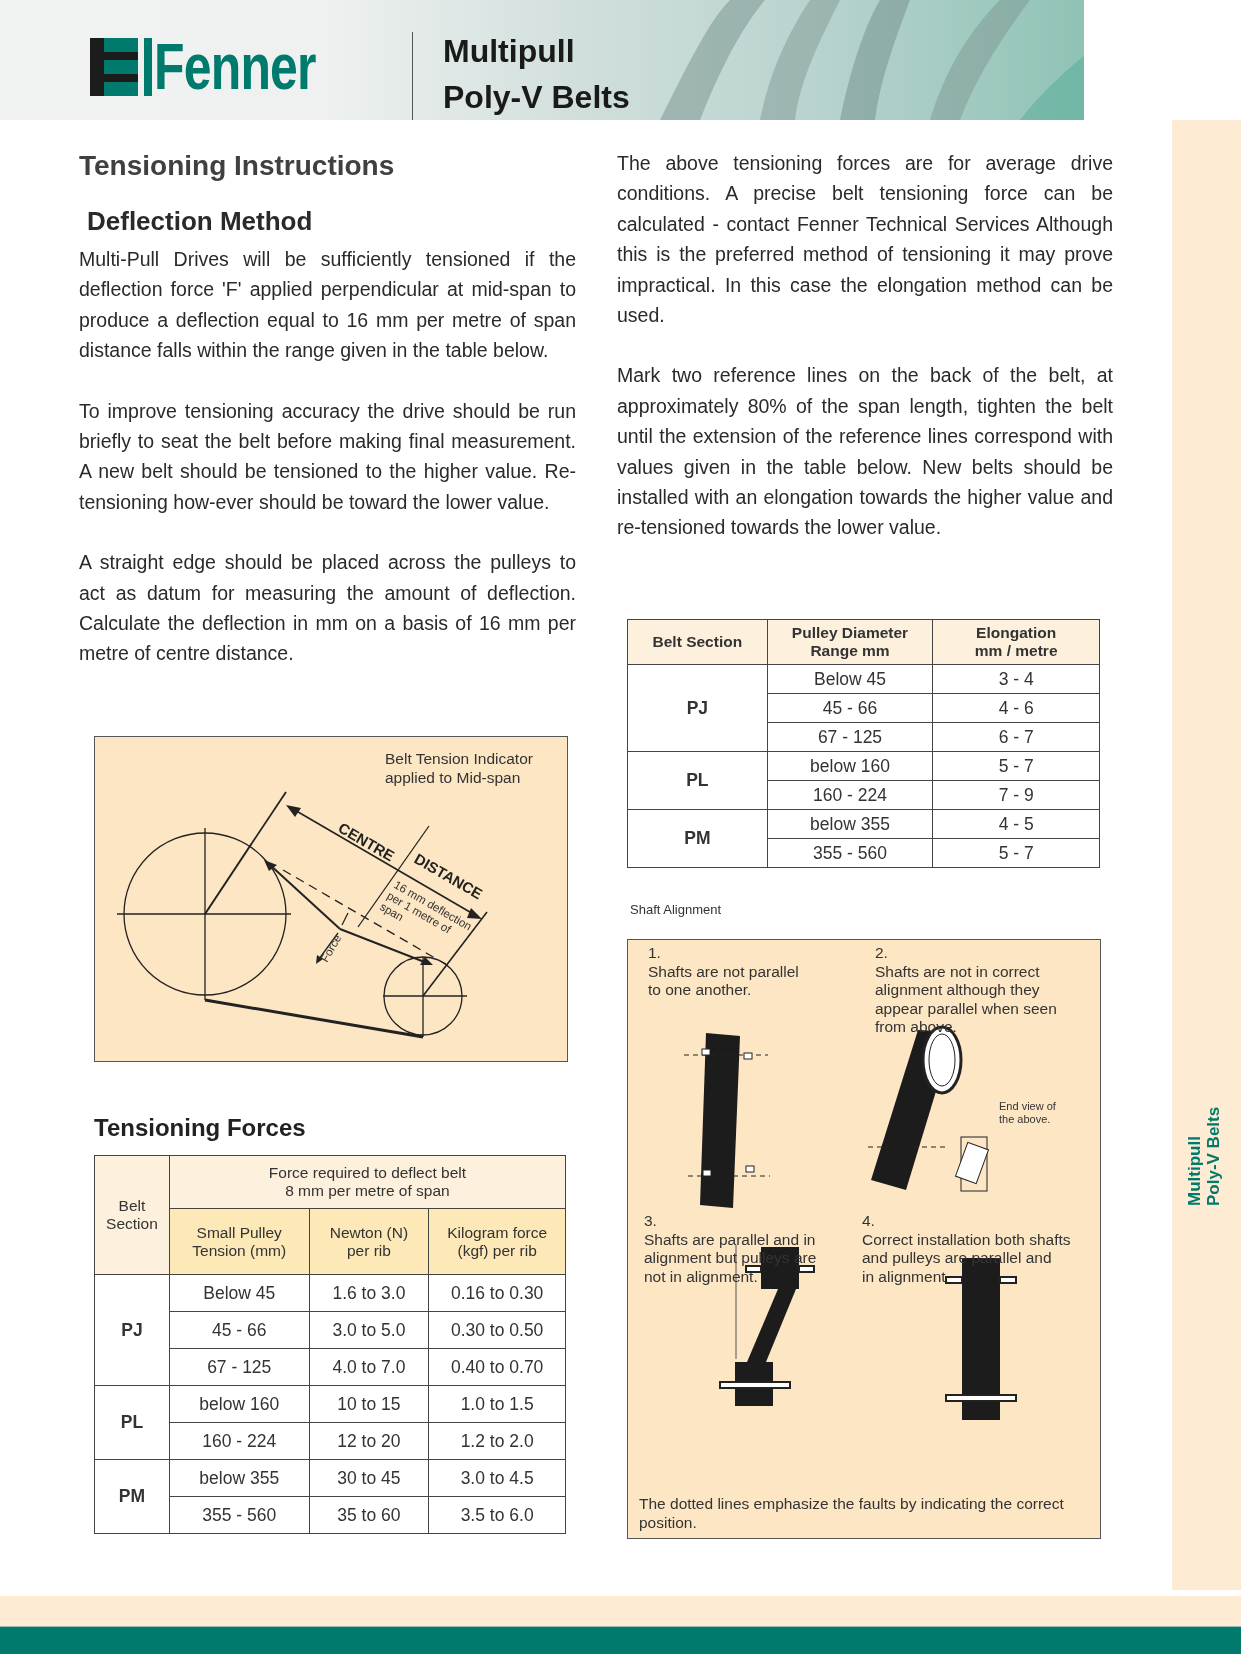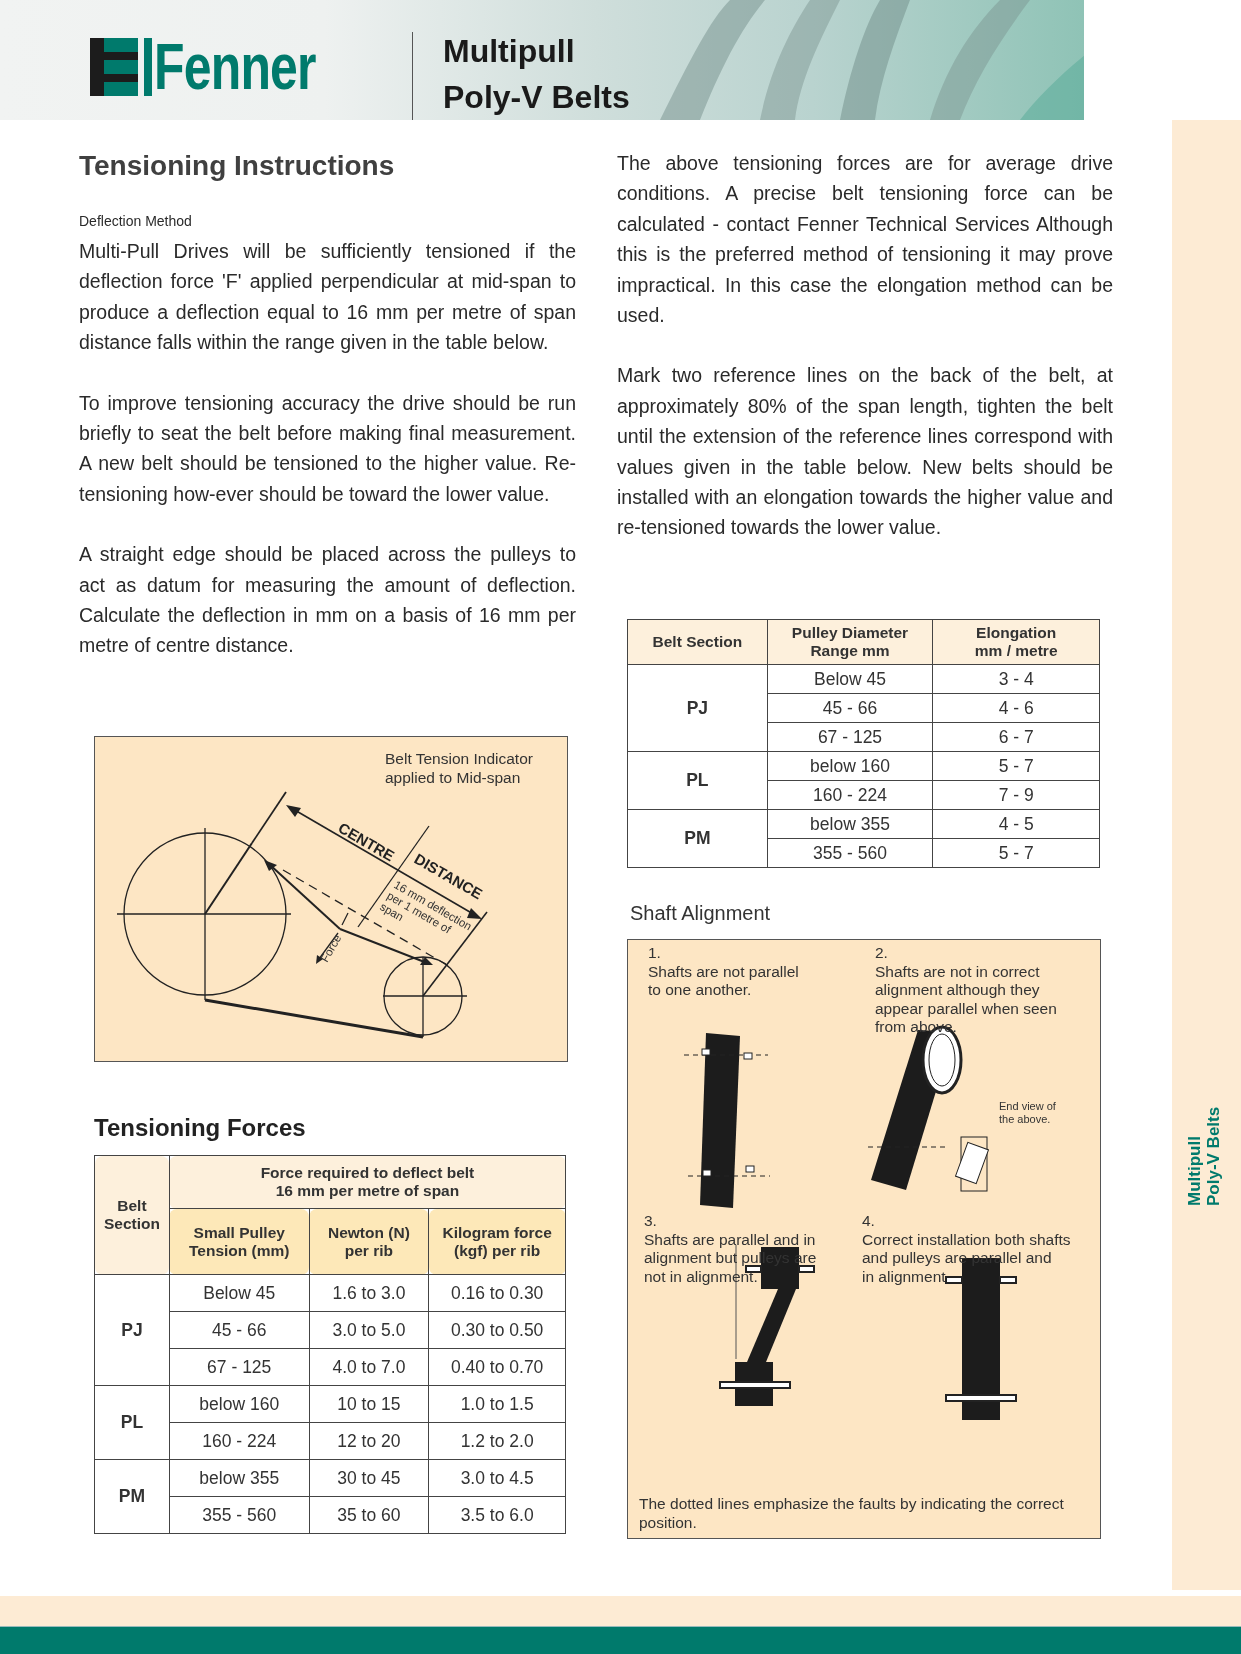--- a/index.html
+++ b/index.html
@@ -28,48 +28,48 @@
 
   
   .footer-cream { position: absolute; left: 0; top: 1596px; width: 1241px; height: 30px; background: #fdebd4; }
   .footer-teal { position: absolute; left: 0; top: 1626px; width: 1241px; height: 28px; background: #007a6c; border-top: 1px solid #9bb; }
 
   
   .col { position: absolute; font-size: 19.5px; line-height: 30.4px; color: #2a2a2a; }
   .col-left { left: 79px; top: 146px; width: 497px; }
   .col-right { left: 617px; top: 148px; width: 496px; }
   .h1 { font-weight: bold; font-size: 28px; line-height: 40px; margin: 0 0 20px 0; color: #404040; }
-  .h2 { font-weight: normal; font-size: 14px; line-height: 30px; margin: 0; color: #2a2a2a; }
+  .h2 { font-weight: bold; font-size: 26px; line-height: 30px; margin: 8px; color: #2a2a2a; }
   .p { margin: 0 0 30px 0; text-align: justify; }
 
   
   .diagram { position: absolute; left: 94px; top: 736px; width: 472px; height: 324px; background: #fde6c4; border: 1px solid #555; }
   .diagram .caption { position: absolute; left: 290px; top: 12px; font-size: 15.5px; line-height: 19px; color: #333; }
   .diagram svg { position: absolute; left: 0; top: 0; }
 
   
   .tf-title { position: absolute; left: 94px; top: 1114px; font-size: 24px; font-weight: bold; color: #222; }
   table { border-collapse: collapse; font-family: "Liberation Sans", sans-serif; }
   .tf-table { position: absolute; left: 94px; top: 1155px; width: 472px; }
   .tf-table td, .tf-table th { border: 1.5px solid #444; text-align: center; font-size: 17.5px; color: #333; padding: 0; }
-  .tf-table th { font-weight: bold; font-size: 15.5px; line-height: 18px; color: #333; border-radius: 8px; }
+  .tf-table th { font-weight: normal; font-size: 15.5px; line-height: 18px; color: #333; }
   .tf-table .hdr-cream { background: #fdf0dc; }
   .tf-table .hdr-yellow { background: #fde8b8; }
   .tf-table td.sec { font-weight: bold; }
   .tf-table tr.body-row td { height: 36px; }
 
   
   .el-table { position: absolute; left: 627px; top: 619px; width: 473px; }
   .el-table td, .el-table th { border: 1.5px solid #444; text-align: center; font-size: 17.5px; color: #333; padding: 0; }
   .el-table th { font-weight: bold; font-size: 15.5px; line-height: 18px; background: #fdf0dc; height: 44px; }
   .el-table td { height: 28px; }
   .el-table td.sec { font-weight: bold; }
 
   
-  .sa-title { position: absolute; left: 630px; top: 902px; font-size: 20px; color: #333; }
+  .sa-title { position: absolute; left: 630px; top: 902px; font-size: 13px; color: #333; }
   .sa-box { position: absolute; left: 627px; top: 939px; width: 472px; height: 598px; background: #fde6c4; border: 1.5px solid #555; }
   .sa-text { position: absolute; font-size: 15.5px; line-height: 18.5px; color: #333; }
   .sa-small { position: absolute; font-size: 11px; line-height: 13px; color: #333; }
   .sa-box svg { position: absolute; left: 0; top: 0; }
 </style>
 </head>
 <body>
 
 <div class="header">
   <svg class="belt-bg" width="641" height="120" viewBox="0 0 641 120">
@@ -158,21 +158,21 @@
       <col style="width:120px">
       <col style="width:137px">
     </colgroup>
   <tbody>
       <tr>
     <th class="hdr-cream" rowspan="2" style="height:118px">
       <span>Belt Section</span>
     </th>
     <th class="hdr-cream" colspan="3" style="height:52px">
       <div>Force required to deflect belt</div>
-      <div>16 mm per metre of span</div>
+      <div>8 mm per metre of span</div>
     </th>
   </tr>
   <tr>
     <th class="hdr-yellow" style="height:64px">
           <div>Small Pulley</div>
           <div>Tension (mm)</div>
         </th>
     <th class="hdr-yellow">
           <div>Newton (N)</div>
           <div>per rib</div>

